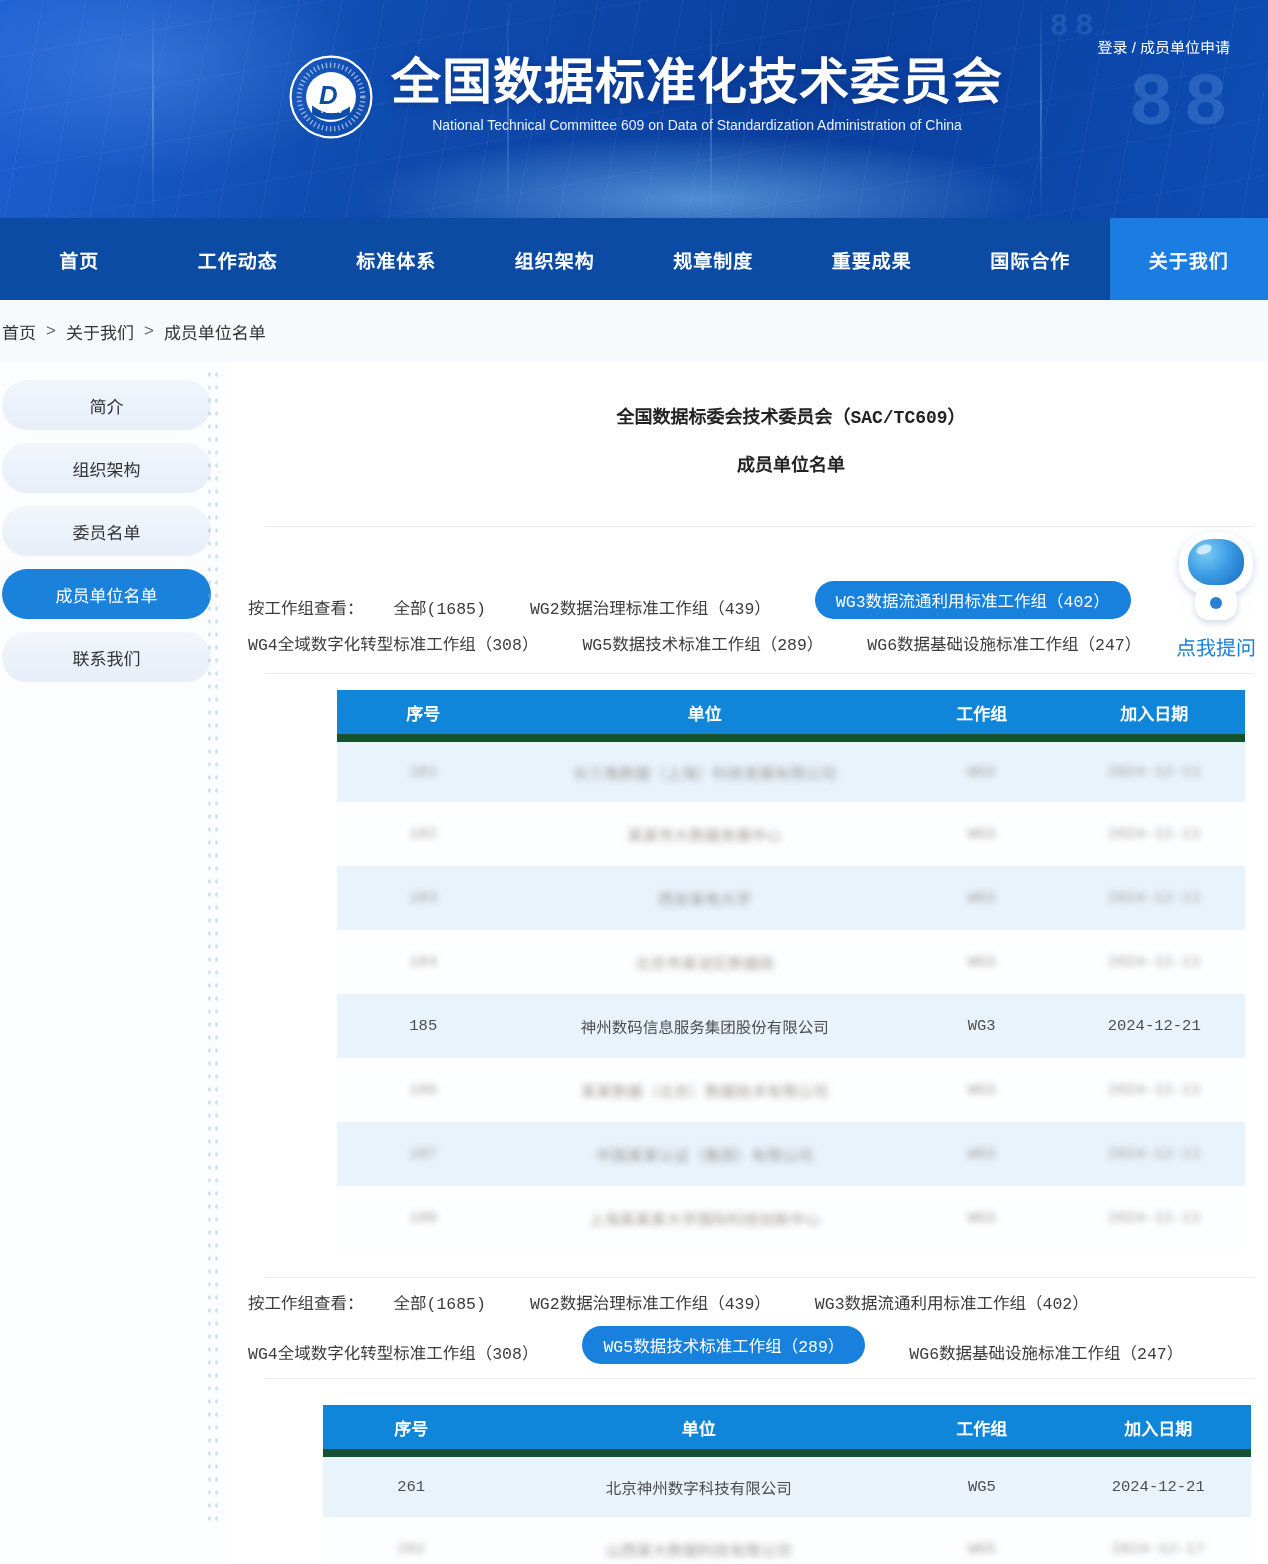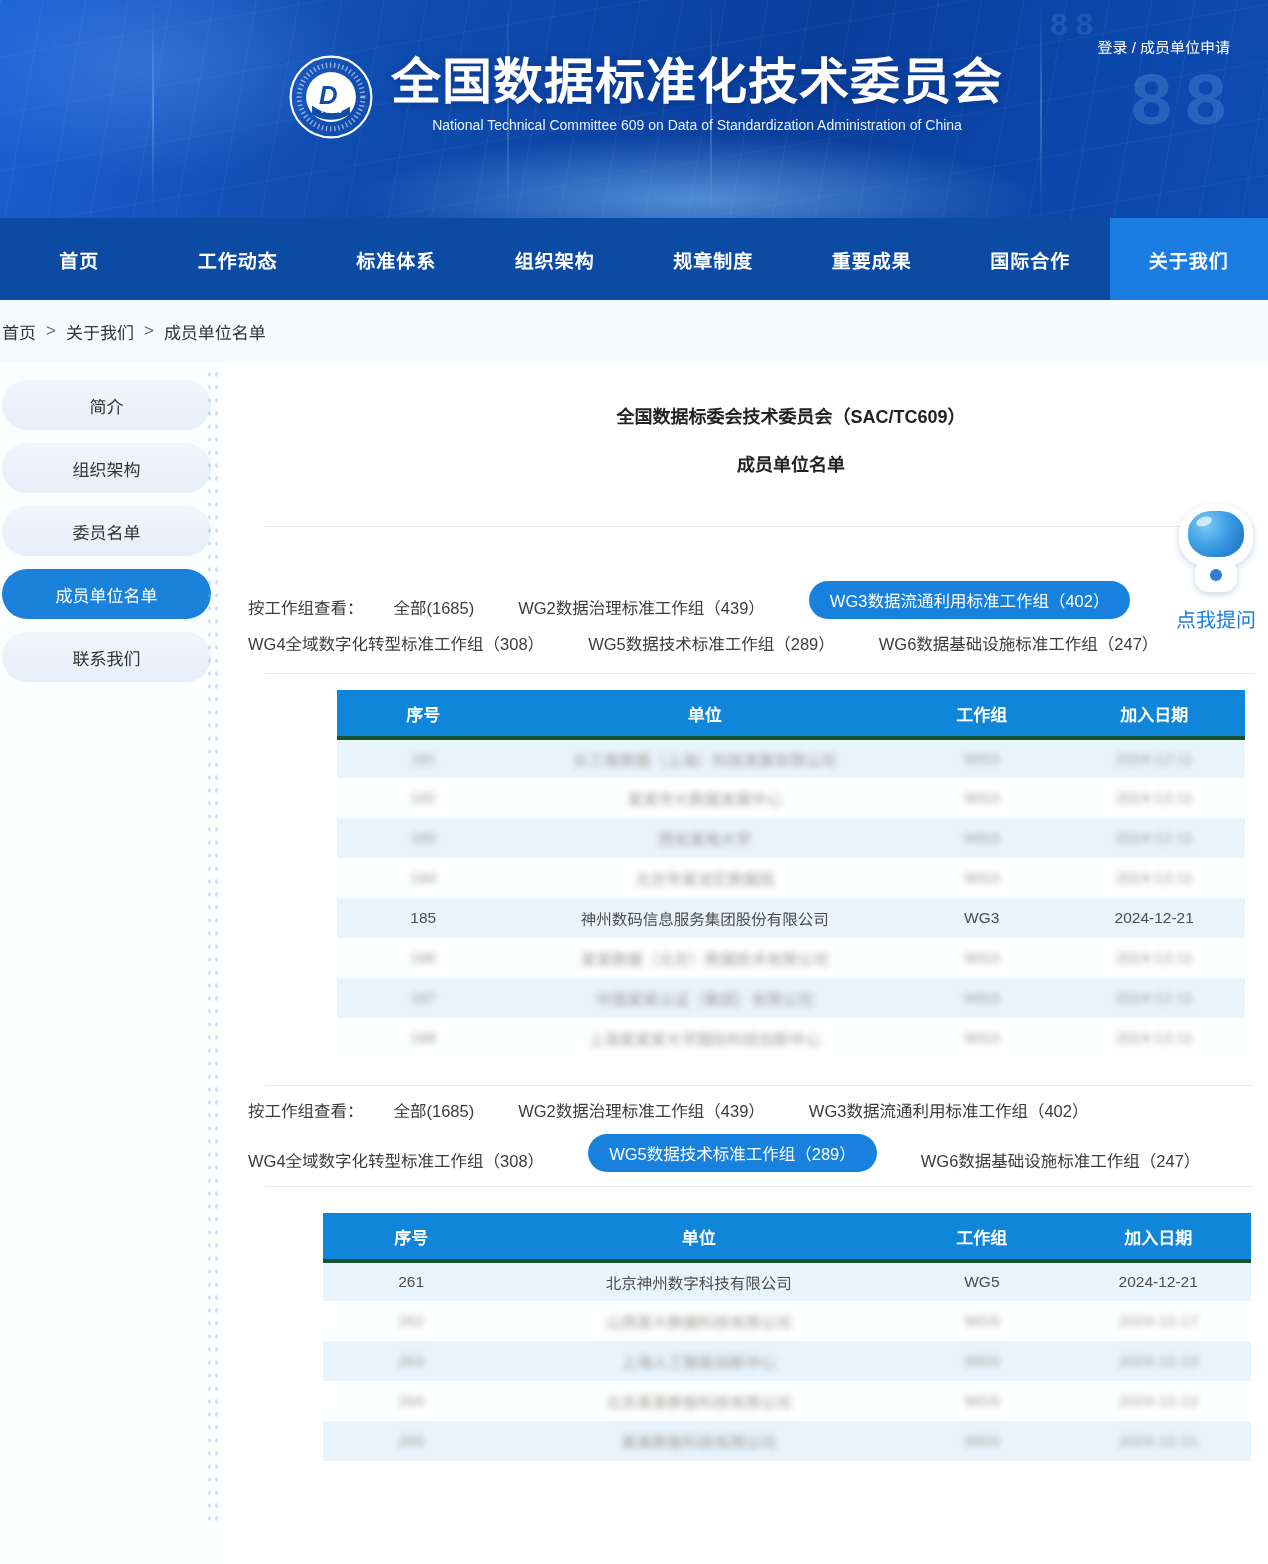--- a/index.html
+++ b/index.html
@@ -40,21 +40,21 @@
     color:#fff;font-size:19px;font-weight:bold;cursor:pointer;letter-spacing:1px;}
   .nav-item.active{background:var(--nav_active,#1b7de2);}
 
   
   .breadcrumb{height:62px;display:flex;align-items:center;background:#f7fafc;
     font-size:17px;color:#333;padding-left:2px;}
   .bc-sep{margin:0 10px;color:#666;}
   .bc-item{cursor:pointer;}
 
   
-  .content{display:flex;height:1202px;}
+  .content{display:flex;height:1202px;font-family:Liberation Mono, monospace;}
   .side-col{width:232px;position:relative;background:#fbfdff;}
   .side-col::after{content:'';position:absolute;top:6px;right:5px;width:14px;height:96%;
     background-image:radial-gradient(rgba(140,175,215,.38) 1px,transparent 1.5px);
     background-size:7px 13px;}
   .side-menu{padding:18px 14px 0 2px;}
   .side-item{height:50px;margin-bottom:13px;border-radius:26px;display:flex;align-items:center;
     justify-content:center;font-size:17px;color:#333;cursor:pointer;
     background:linear-gradient(180deg,#f2f6fc,#e6eef9);}
   .side-item.active{background:var(--sidebar_active,#1b82dc);color:#fff;}
 
@@ -74,30 +74,30 @@
   .filter-prefix{font-size:16.5px;color:#3c3c3c;margin-right:-14px;}
   .filter-item{font-size:16.5px;color:#3c3c3c;cursor:pointer;white-space:nowrap;}
   .filter-item.active{background:var(--accent_blue,#1781dd);color:#fff;
     padding:7px 21px;border-radius:19px;}
 
   
   table{border-collapse:collapse;table-layout:fixed;}
   .tbl-a{margin-left:112px;width:908px;margin-top:16px;}
   .tbl-b{margin-left:98px;width:928px;margin-top:26px;}
   th{background:var(--table_header,#0f86d9);color:#fff;font-size:17px;font-weight:bold;
-    height:48px;border-bottom:4px solid #14532d;}
-  td{height:40px;text-align:center;font-size:15.5px;color:#4d4d4d;}
+    height:48px;border-bottom:8px solid #14532d;}
+  td{height:64px;text-align:center;font-size:15.5px;color:#4d4d4d;}
   .c0{width:19%}.c1{width:43%}.c2{width:18%}.c3{width:20%}
   tbody tr:nth-child(odd){background:var(--row_alt,#e8f3fc);}
   tbody tr:nth-child(even){background:#fdfeff;}
   td span{display:inline-block;}
   tr.blurred td span{filter:blur(3.4px);color:#9a948c;opacity:.9;}
 
   
-  .assistant{position:absolute;top:142px;right:4px;width:96px;text-align:center;cursor:pointer;z-index:5;}
+  .assistant{position:absolute;top:170px;right:4px;width:96px;text-align:center;cursor:pointer;z-index:5;}
   .bot-head{width:74px;height:64px;margin:0 auto;background:#fff;border-radius:46% 46% 44% 44%;
     position:relative;box-shadow:0 3px 8px rgba(120,150,190,.35);}
   .bot-face{position:absolute;left:9px;top:7px;width:56px;height:46px;border-radius:42%/46%;
     background:radial-gradient(circle at 32% 28%,#7ecdf5 0%,#3d9de4 45%,#1668c0 100%);
     overflow:hidden;}
   .bot-face::after{content:'';position:absolute;left:8px;top:6px;width:16px;height:9px;
     background:rgba(255,255,255,.65);border-radius:50%;transform:rotate(-18deg);}
   .bot-body{width:42px;height:32px;margin:-8px auto 0;background:#fff;border-radius:10px 10px 14px 14px;
     position:relative;box-shadow:0 3px 6px rgba(120,150,190,.35),
       -24px 2px 0 -7px #fdfeff, 24px 2px 0 -7px #fdfeff;}

